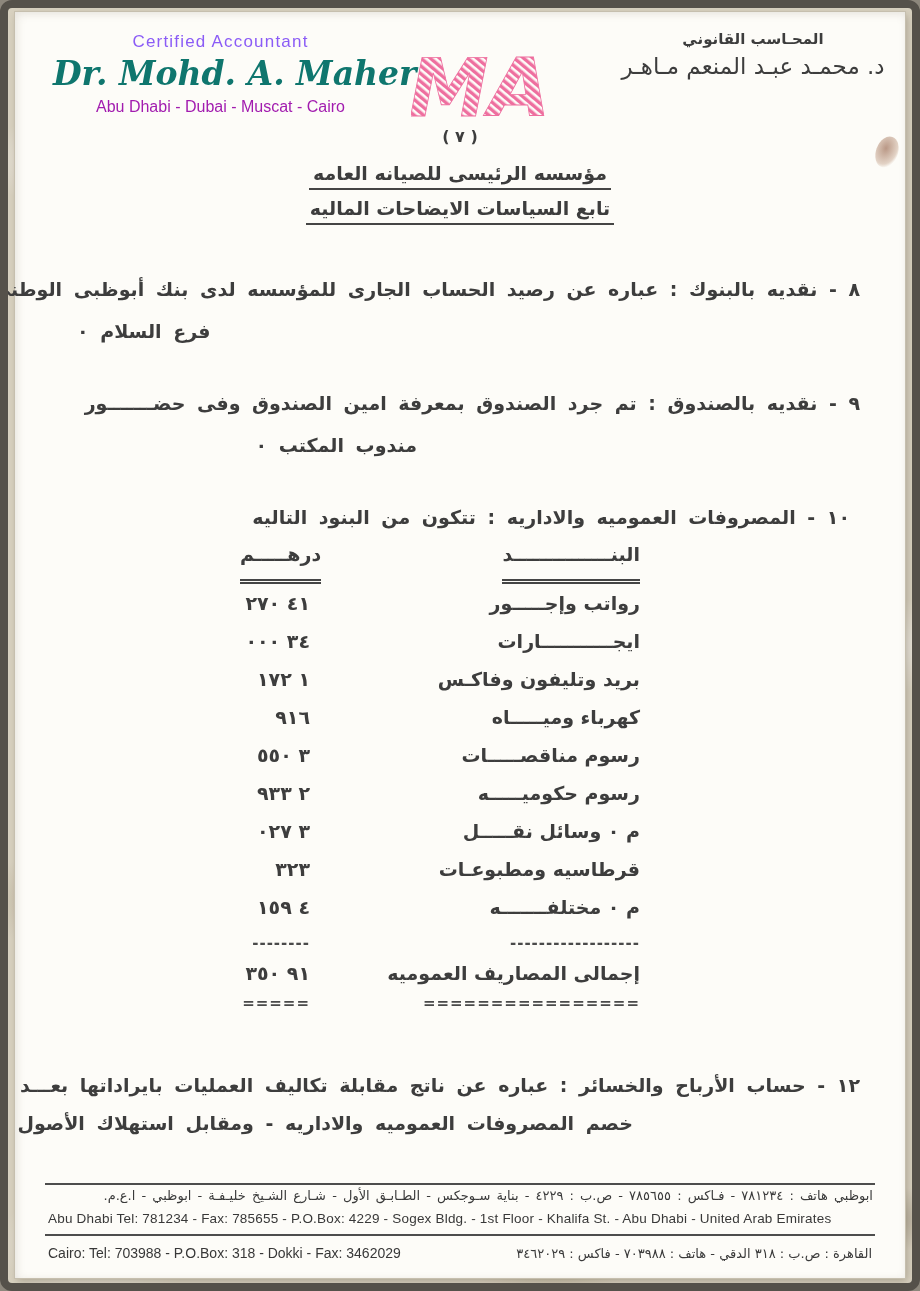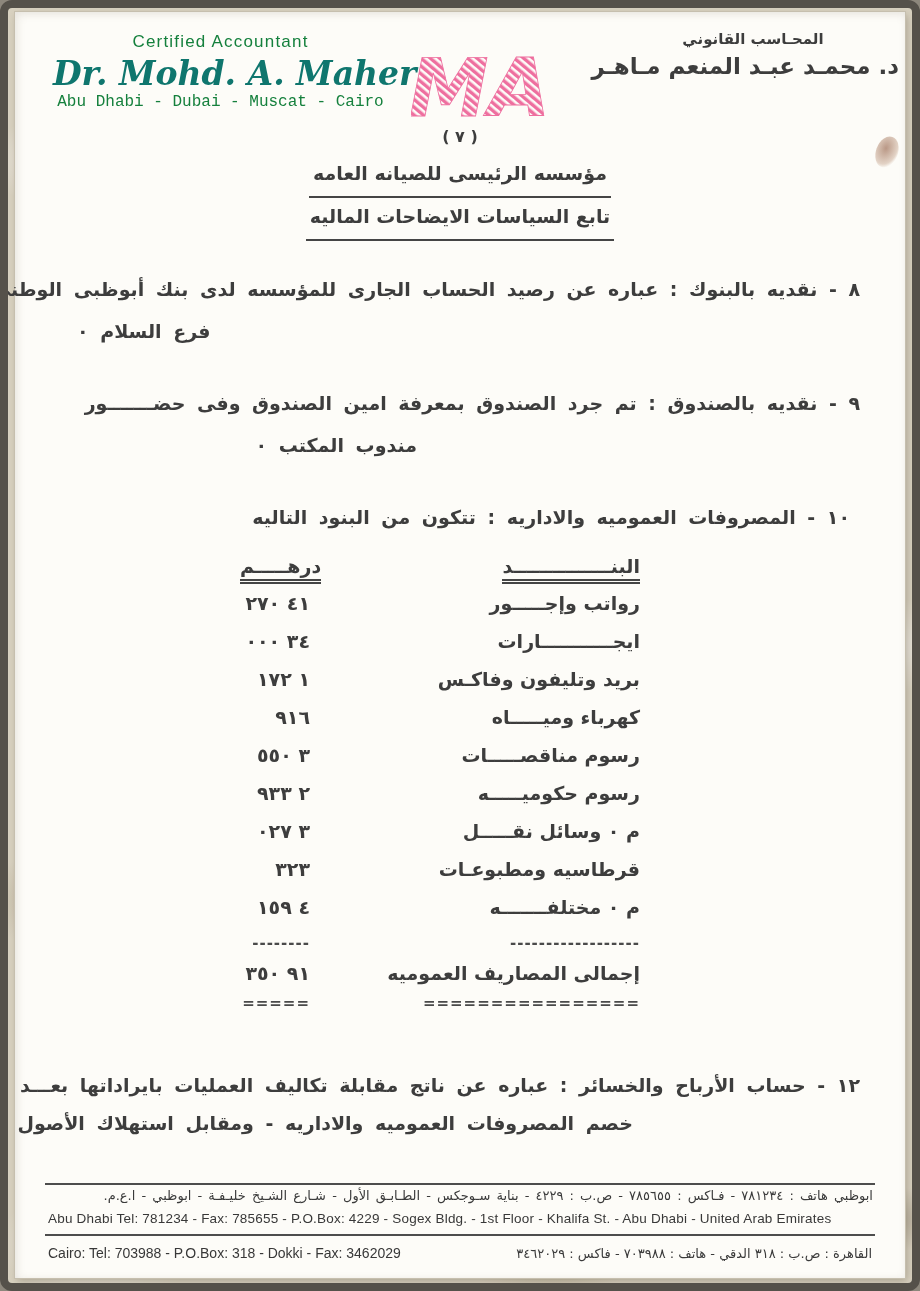--- a/index.html
+++ b/index.html
@@ -19,47 +19,47 @@
   }
   .page{
     position:absolute;left:7px;top:4px;width:890px;height:1266px;background:#fdfcf8;
     box-shadow:0 0 0 1px #c6bfae, inset 2px 2px 8px rgba(120,112,95,.18), 2px 3px 8px rgba(80,70,50,.35);
   }
   .stain{position:absolute;left:868px;top:128px;width:22px;height:32px;border-radius:50%;
     background:radial-gradient(ellipse at 40% 40%, rgba(130,70,40,.55), rgba(150,90,50,.25) 60%, transparent 75%);
     transform:rotate(20deg);}
   
   .h-left{position:absolute;left:38px;top:20px;width:335px;text-align:center;}
-  .h-left .cert{font-family:"Liberation Sans","DejaVu Sans",sans-serif;font-size:17px;letter-spacing:1.2px;color:#15803d;}
+  .h-left .cert{font-family:"Liberation Sans","DejaVu Sans",sans-serif;font-size:17px;letter-spacing:1.2px;color:#8b5cf6;}
   .h-left .name{font-family:"DejaVu Serif",serif;font-style:italic;font-weight:bold;font-size:33px;color:#0f766e;margin-top:2px;white-space:nowrap;}
-  .h-left .cities{font-family:Liberation Mono, monospace;font-size:16px;color:#15803d;white-space:nowrap;}
+  .h-left .cities{font-family:Liberation Sans, sans-serif;font-size:16px;color:#a21caf;margin-top:5px;white-space:nowrap;}
   .logo{position:absolute;left:396px;top:40px;}
   .h-right{position:absolute;right:6px;top:18px;width:292px;text-align:center;direction:rtl;}
   .h-right .t{font-size:15px;font-weight:bold;}
-  .h-right .name{font-size:23px;font-weight:bold;margin-top:5px;white-space:nowrap;}
+  .h-right .name{font-size:23px;font-weight:normal;margin-top:5px;white-space:nowrap;}
   .h-right .cities{font-size:15px;margin-top:7px;white-space:nowrap;}
   
   .pagenum{position:absolute;top:115px;left:0;width:100%;text-align:center;font-weight:bold;font-size:16px;}
   .titles{position:absolute;top:150px;left:0;width:100%;text-align:center;direction:rtl;}
   .titles .line{display:block;margin-bottom:7px;}
-  .titles .line span{display:inline-block;font-weight:bold;font-size:19px;padding:0 4px 12px;border-bottom:2px solid #454545;}
+  .titles .line span{display:inline-block;font-weight:bold;font-size:19px;padding:0 4px 4px;border-bottom:2px solid #454545;}
   
   .para{position:absolute;direction:rtl;white-space:nowrap;font-weight:bold;font-size:19px;word-spacing:5px;}
   .p8l1{top:266px;right:45px;}
   .p8l2{top:308px;left:62px;}
   .p9l1{top:380px;right:45px;}
   .p9l2{top:422px;right:488px;}
   .p10 {top:494px;right:55px;}
   .p11 {top:1023px;right:45px;}
   .p12l1{top:1062px;right:45px;}
   .p12l2{top:1100px;right:272px;}
   
   .etable{position:absolute;left:225px;top:532px;width:400px;direction:rtl;font-weight:bold;font-size:19px;}
   .thead{display:flex;justify-content:space-between;align-items:flex-end;height:40px;}
-  .thead .hd{border-bottom:5px double #454545;padding-bottom:2px;}
+  .thead .hd{border-bottom:5px double #454545;padding-bottom:14px;}
   .thead .hd.amt{min-width:70px;text-align:center;}
   .trow{display:flex;justify-content:space-between;align-items:center;height:38px;}
   .trow .amt,.sep .amt,.tot .amt{min-width:70px;text-align:right;}
   .sep{display:flex;justify-content:space-between;height:18px;margin-top:8px;color:#4a4a4a;letter-spacing:1px;font-size:15px;}
   .tot{display:flex;justify-content:space-between;align-items:center;height:34px;margin-top:4px;}
   .eqrow{display:flex;justify-content:space-between;height:22px;margin-top:4px;color:#4a4a4a;letter-spacing:1px;font-size:15px;}
   .sep .amt,.eqrow .amt{text-align:right;min-width:70px;}
   
   .rule{position:absolute;left:30px;right:30px;border-top:2px solid #4d4d4d;}
   .r1{top:1171px;}

